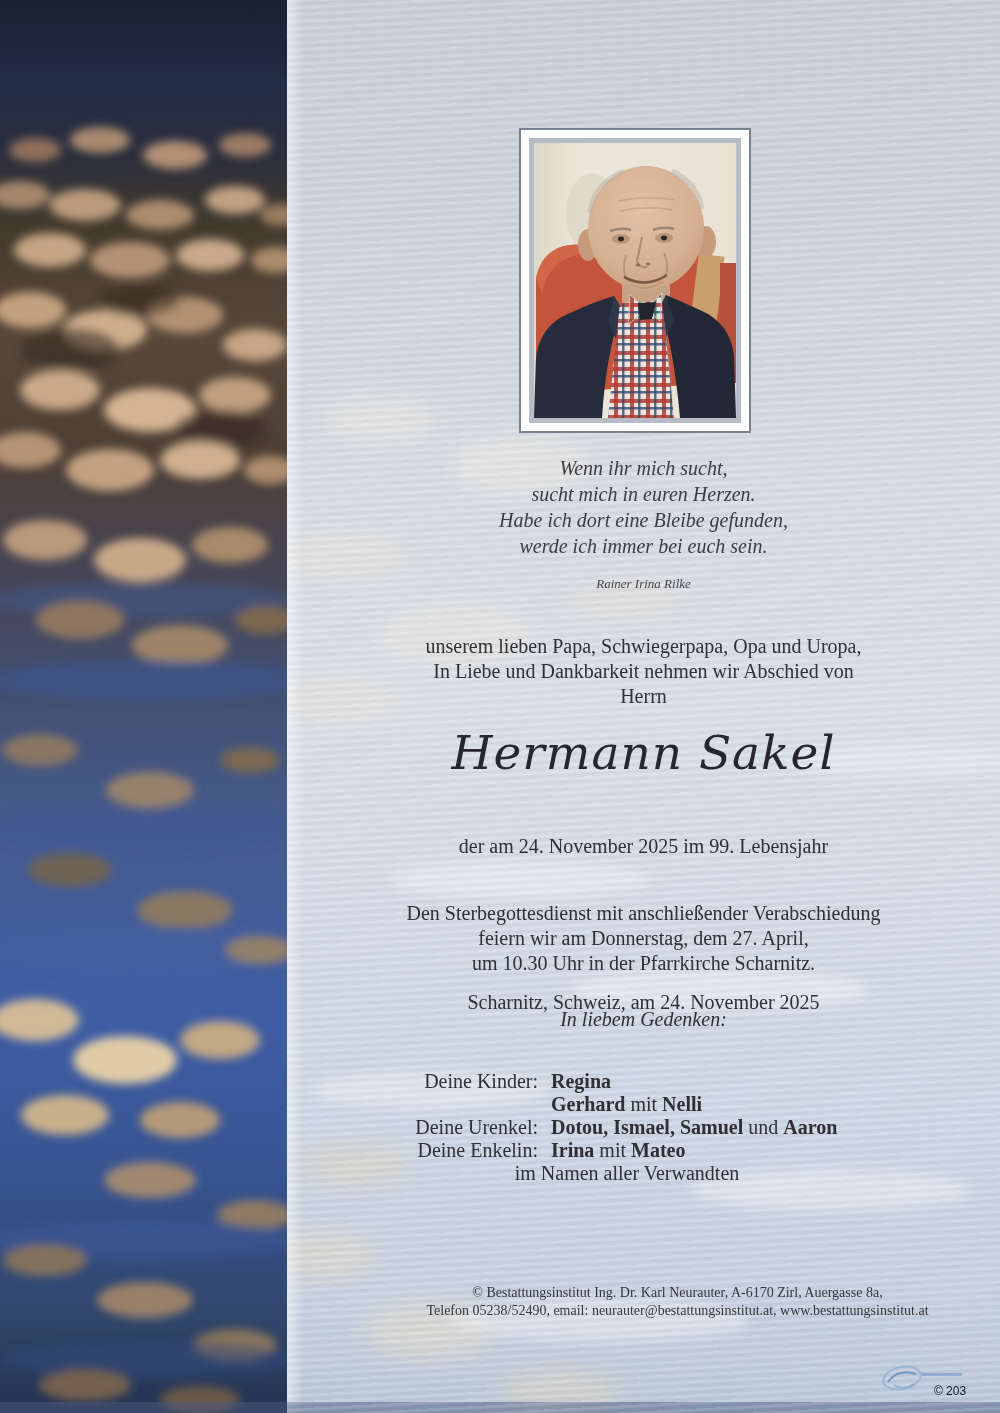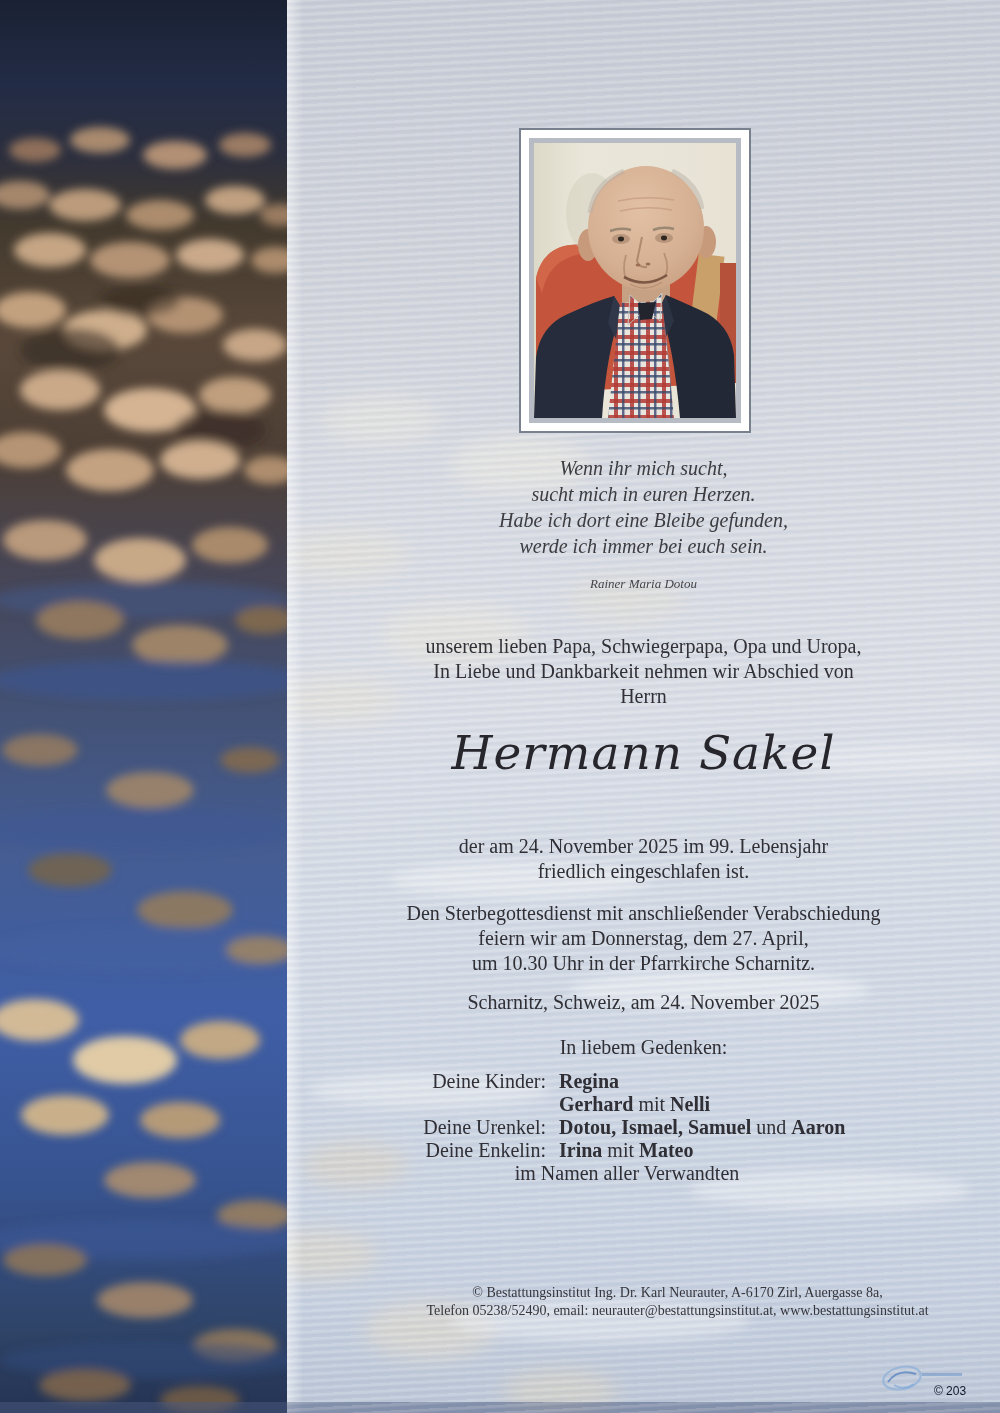--- a/index.html
+++ b/index.html
@@ -24,23 +24,23 @@
   .poem-attrib{top:576px;font-size:13px;font-style:italic;color:#44444a;}
   .announce{top:634px;font-size:20px;line-height:25px;color:#303036;}
   .deceased-name{
     top:718px;font-size:47px;line-height:70px;font-style:italic;
     font-family:"DejaVu Serif","Liberation Serif",serif;
     letter-spacing:1px;color:#26262c;
   }
   .death-info{top:834px;font-size:20px;line-height:25px;}
   .service-info{top:901px;font-size:20px;line-height:25px;}
   .place-date{top:991px;font-size:20px;}
-  .gedenken{top:1036px;font-size:20px;}
+  .gedenken{top:1008px;font-size:20px;font-style:italic;}
   .family{position:absolute;left:0;top:1070px;width:100%;font-size:20px;line-height:23px;}
-  .family-row{display:flex;margin-left:8px;}
+  .family-row{display:flex;}
   .family-label{width:251px;text-align:right;flex:0 0 251px;}
   .family-value{margin-left:13px;text-align:left;}
   .fam-bold{font-weight:bold;}
   .family-closing{text-align:center;width:460px;margin-left:110px;}
   .footer{top:1284px;font-size:14px;line-height:18px;color:#35353b;margin-left:34px;}
 
   
   .photo-frame{
     position:absolute;left:519px;top:128px;width:232px;height:305px;
     box-sizing:border-box;border:2px solid #79808e;background:#ffffff;
@@ -283,33 +283,32 @@
 
 <div class="content">
 
   <div class="centered poem">
     <div>Wenn ihr mich sucht,</div>
     <div>sucht mich in euren Herzen.</div>
     <div>Habe ich dort eine Bleibe gefunden,</div>
     <div>werde ich immer bei euch sein.</div>
   </div>
 
-  <div class="centered poem-attrib">Rainer Maria Dotou</div>
+  <div class="centered poem-attrib">Rainer Irina Rilke</div>
 
   <div class="centered announce">
     <div>unserem lieben Papa, Schwiegerpapa, Opa und Uropa,</div>
     <div>In Liebe und Dankbarkeit nehmen wir Abschied von</div>
     <div>Herrn</div>
   </div>
 
   <div class="centered deceased-name">Hermann Sakel</div>
 
   <div class="centered death-info">
     <div>der am 24. November 2025 im 99. Lebensjahr</div>
-    <div>friedlich eingeschlafen ist.</div>
   </div>
 
   <div class="centered service-info">
     <div>Den Sterbegottesdienst mit anschließender Verabschiedung</div>
     <div>feiern wir am Donnerstag, dem 27. April,</div>
     <div>um 10.30 Uhr in der Pfarrkirche Scharnitz.</div>
   </div>
 
   <div class="centered place-date">Scharnitz, Schweiz, am 24. November 2025</div>
 

